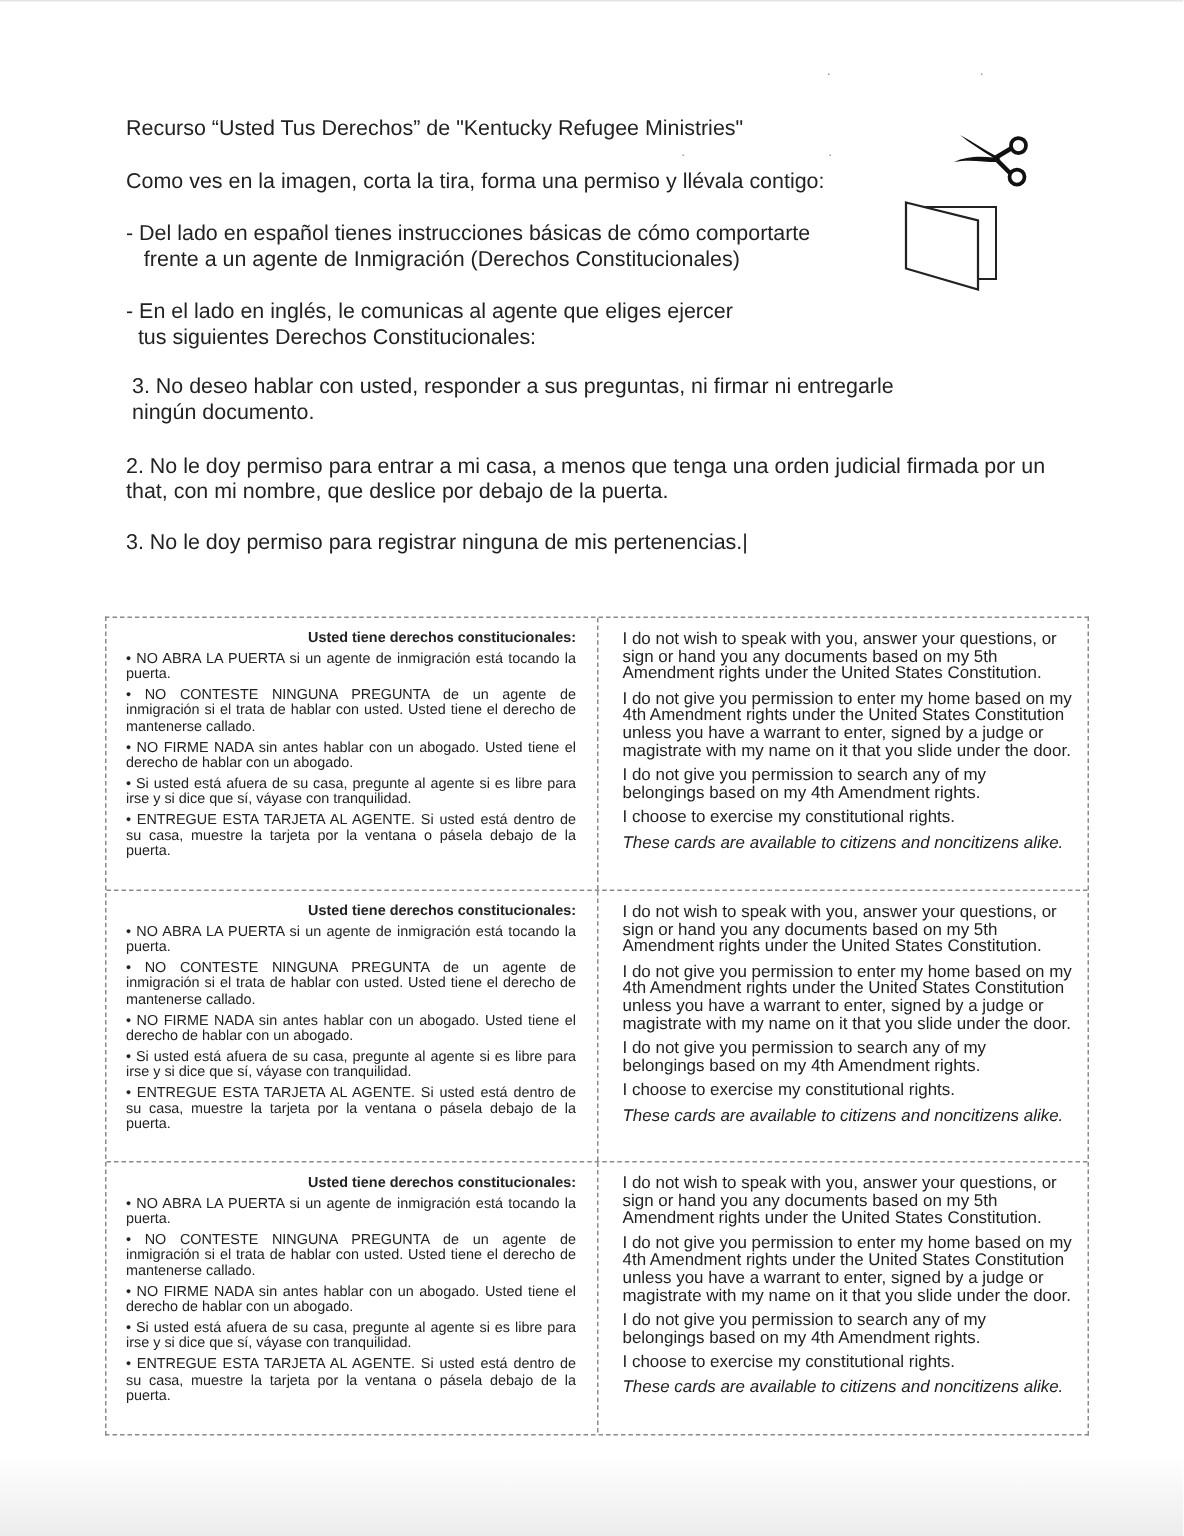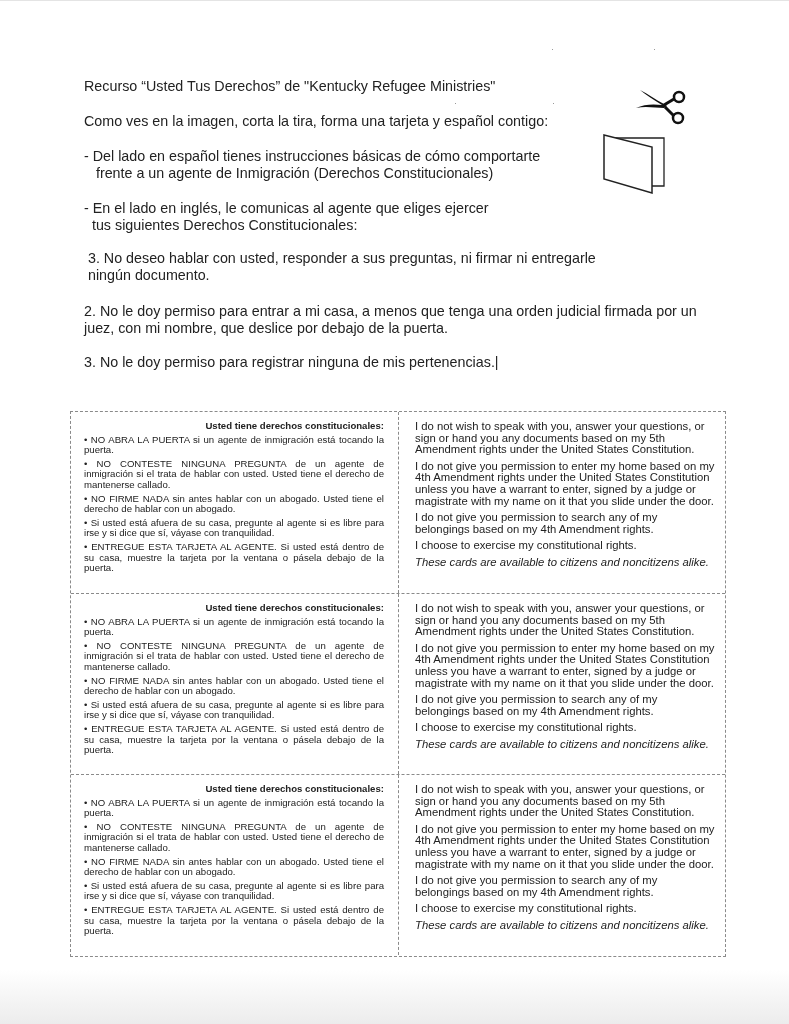--- a/index.html
+++ b/index.html
@@ -36,29 +36,29 @@
 <body>
 
 <div class="topline"></div>
 <div class="speck" style="left:552px;top:49px;"></div>
 <div class="speck" style="left:654px;top:49px;"></div>
 <div class="speck" style="left:455px;top:103px;"></div>
 <div class="speck" style="left:553px;top:103px;"></div>
 
 <div class="intro">
   <div class="p" style="top:0;">Recurso “Usted Tus Derechos” de "Kentucky Refugee Ministries"</div>
-  <div class="p" style="top:35px;">Como ves en la imagen, corta la tira, forma una tarjeta y español contigo:</div>
+  <div class="p" style="top:35px;">Como ves en la imagen, corta la tira, forma una permiso y llévala contigo:</div>
   <div class="p" style="top:70px;">- Del lado en español tienes instrucciones básicas de cómo comportarte</div>
   <div class="p" style="top:87px;">   frente a un agente de Inmigración (Derechos Constitucionales)</div>
   <div class="p" style="top:122px;">- En el lado en inglés, le comunicas al agente que eliges ejercer</div>
   <div class="p" style="top:139px;">  tus siguientes Derechos Constitucionales:</div>
   <div class="p" style="top:172px;"> 3. No deseo hablar con usted, responder a sus preguntas, ni firmar ni entregarle</div>
   <div class="p" style="top:189px;"> ningún documento.</div>
   <div class="p" style="top:225px;">2. No le doy permiso para entrar a mi casa, a menos que tenga una orden judicial firmada por un</div>
-  <div class="p" style="top:242px;">juez, con mi nombre, que deslice por debajo de la puerta.</div>
+  <div class="p" style="top:242px;">that, con mi nombre, que deslice por debajo de la puerta.</div>
   <div class="p" style="top:276px;text-align:right;"><span>3. No le doy permiso para registrar ninguna de mis pertenencias.</span><span>|</span></div>
 </div>
 
 <svg class="scissors" viewBox="0 0 54 40">
   <path d="M6 4 C14 8, 22 14, 30 18 L33 20 L30 22 C22 22, 12 20, 2 22 C10 18, 20 18, 28 19 C20 14, 12 9, 6 4 Z" fill="#111"></path>
   <path d="M30 19 L40 13" stroke="#111" stroke-width="3"></path>
   <path d="M31 21 L40 30" stroke="#111" stroke-width="3"></path>
   <circle cx="45" cy="11" r="5" fill="none" stroke="#111" stroke-width="2.5"></circle>
   <circle cx="44" cy="32" r="5" fill="none" stroke="#111" stroke-width="2.5"></circle>
 </svg>

